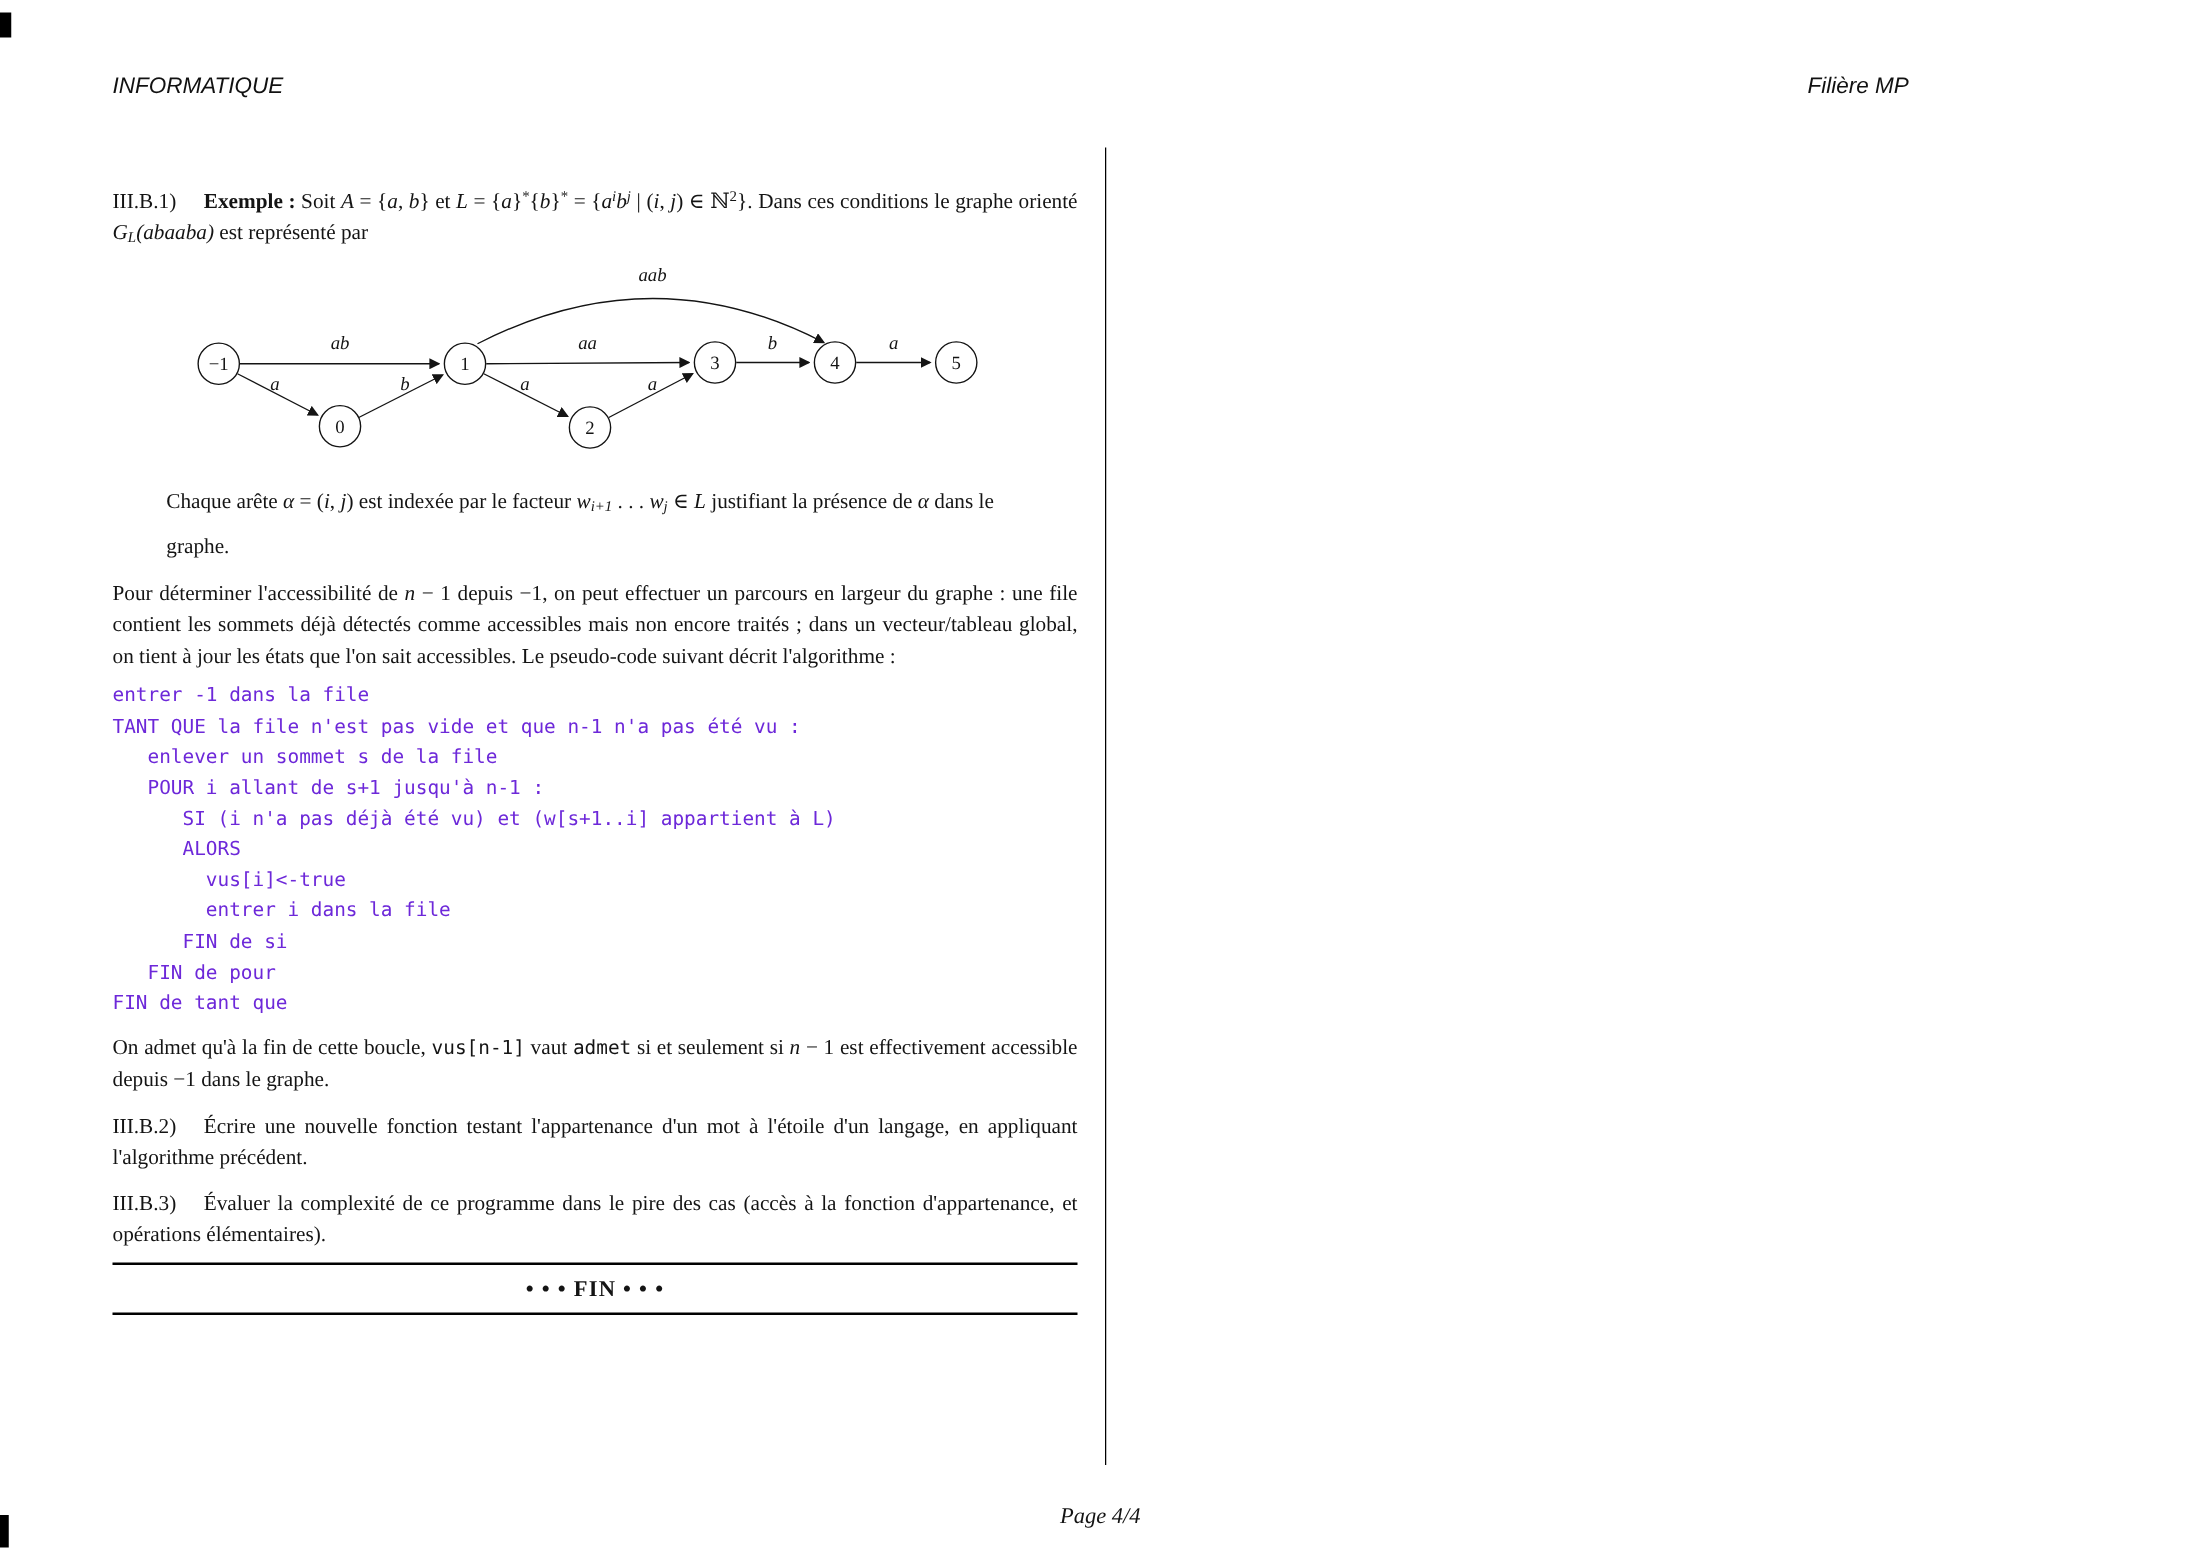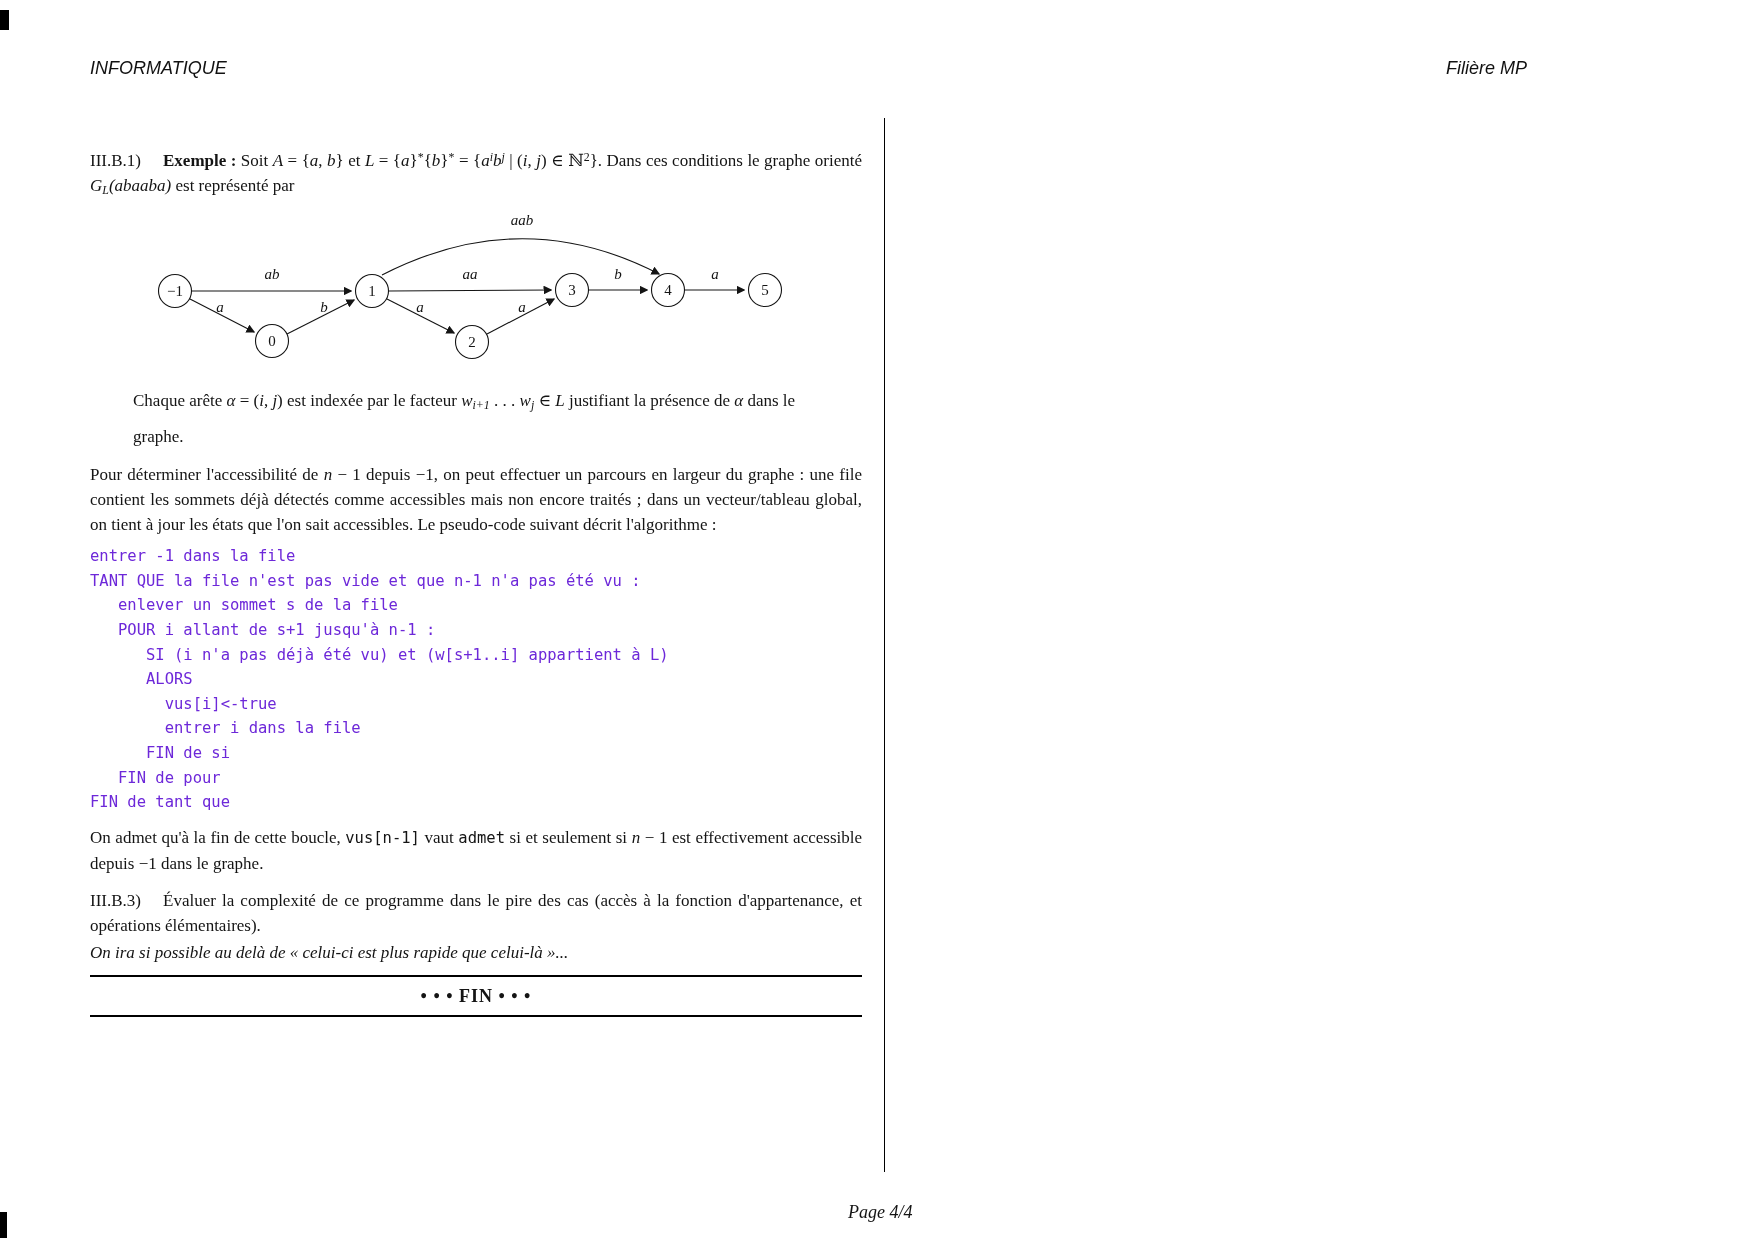--- a/index.html
+++ b/index.html
@@ -121,25 +121,25 @@
       SI (i n'a pas déjà été vu) et (w[s+1..i] appartient à L)
       ALORS
         vus[i]&lt;-true
         entrer i dans la file
       FIN de si
    FIN de pour
 FIN de tant que</pre>
 
     <p class="para mt10"><span>On admet qu'à la fin de cette boucle, </span><span class="rm">vus[n-1]</span><span> vaut </span><span class="rm">admet</span><span> si et seulement si </span><span class="ri">n</span><span> − 1 est effectivement accessible depuis −1 dans le graphe.</span></p>
 
+    <p class="para mt12"><span class="qnum">III.B.2)</span><span>Écrire une nouvelle fonction testant l'appartenance d'un mot à l'étoile d'un langage, en appliquant l'algorithme précédent.</span></p>
 
     <p class="para mt12"><span class="qnum">III.B.3)</span><span>Évaluer la complexité de ce programme dans le pire des cas (accès à la fonction d'appartenance, et opérations élémentaires).</span></p>
 
 
-    <p class="para italic-note"><span class="ri">On ira si possible au delà de « celui-ci est plus rapide que celui-là »...</span></p>
 
     <div class="hrule topline"></div>
     <div class="fin">• • • FIN • • •</div>
     <div class="hrule bottomline"></div>
 
   </div>
 
   <div class="footer">Page 4/4</div>
 
 </div>

